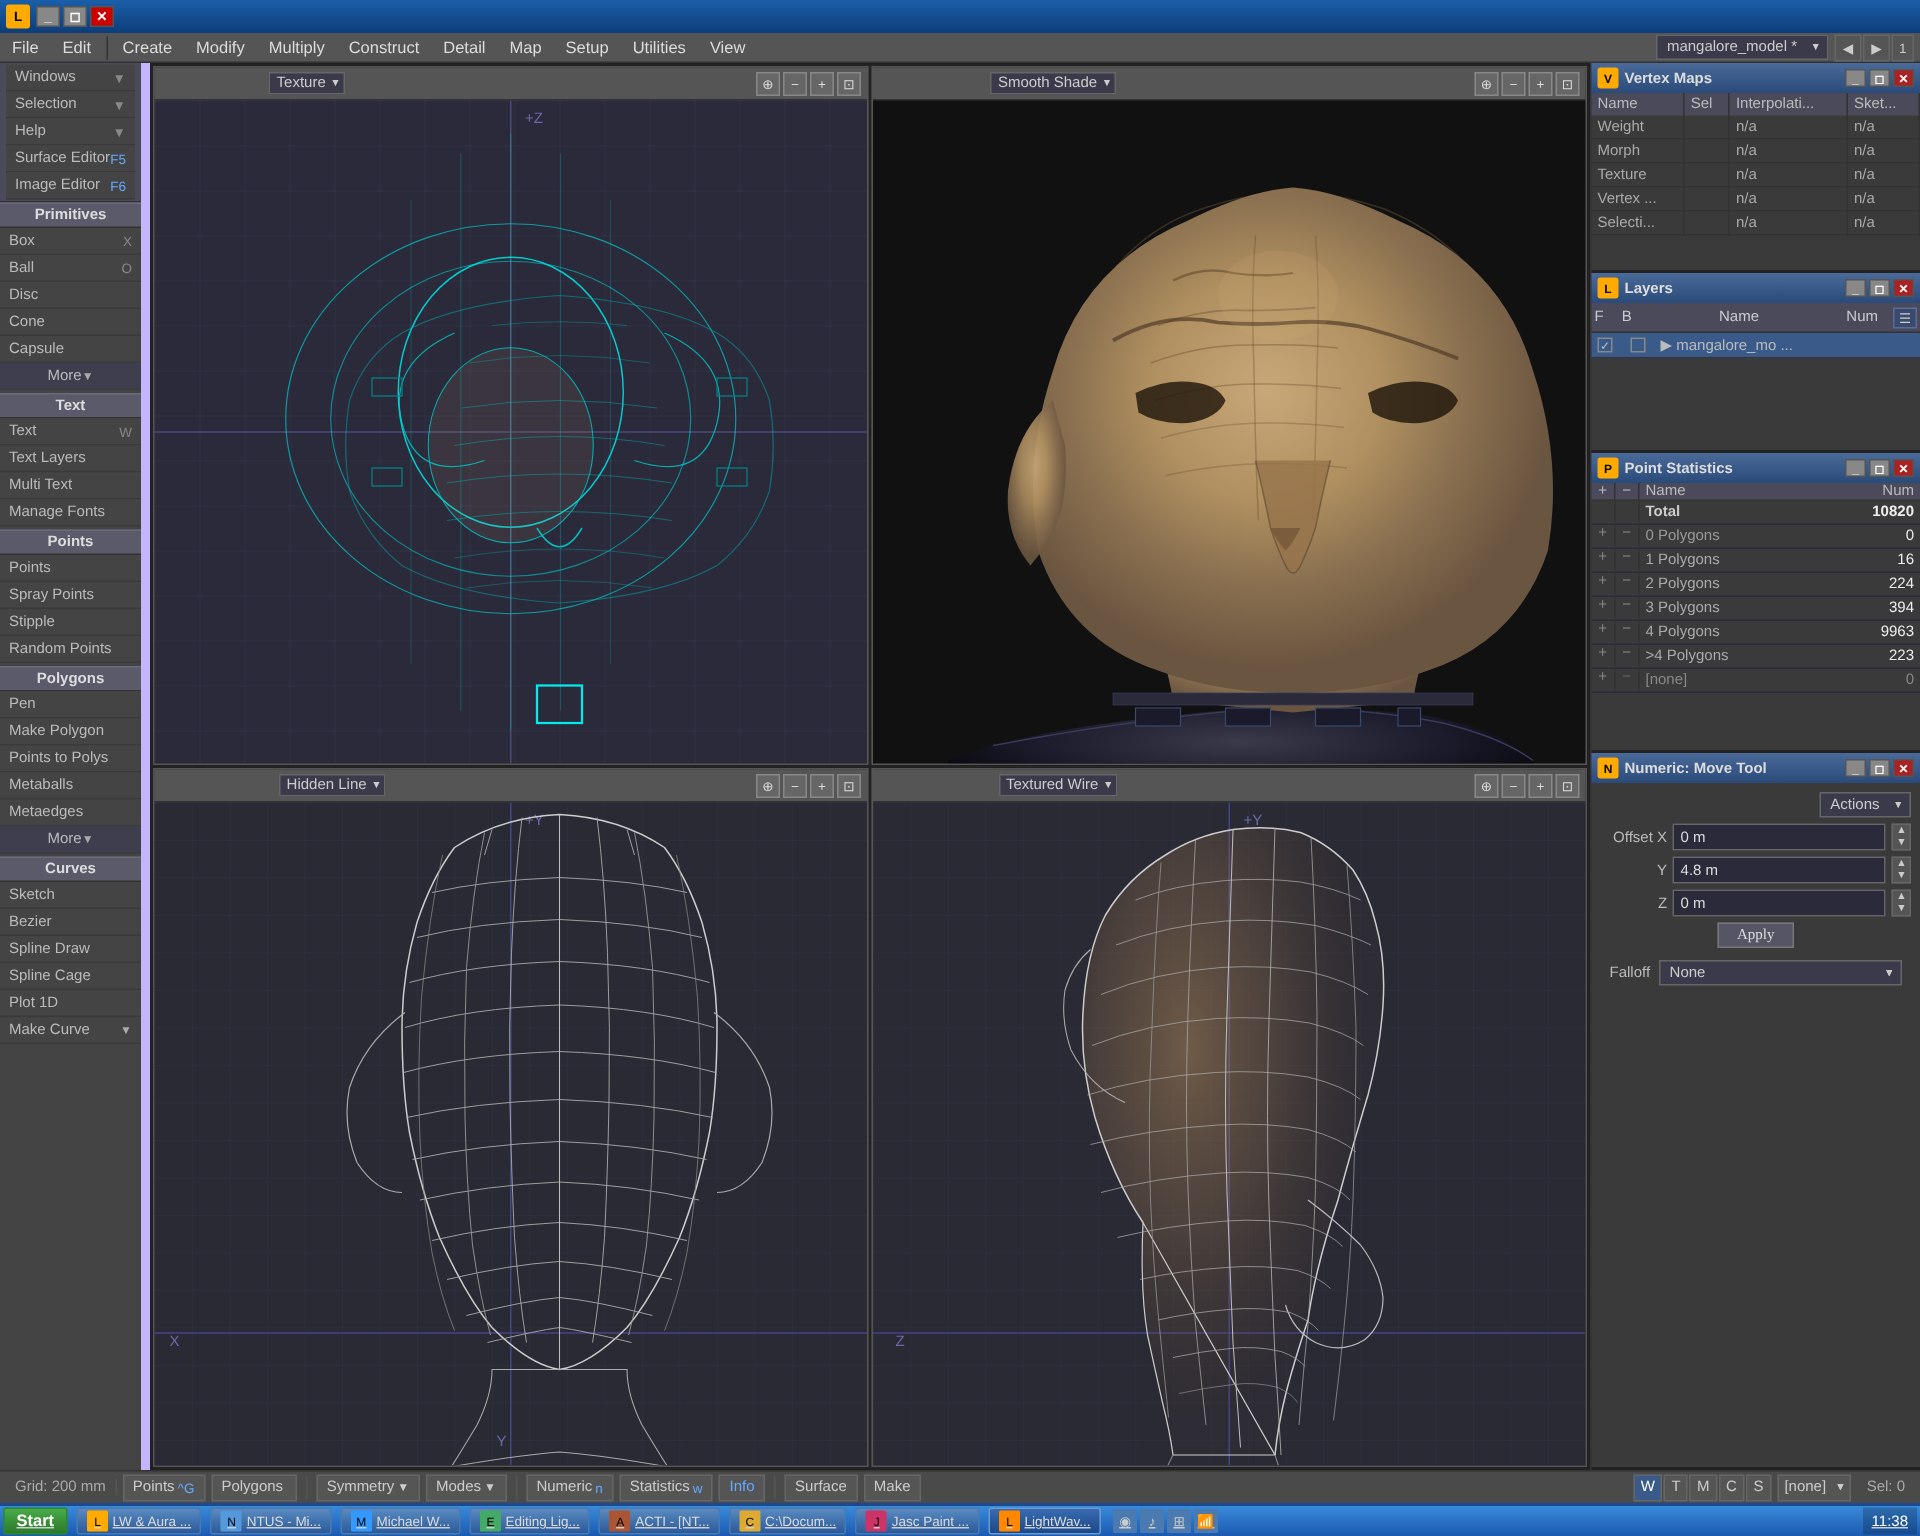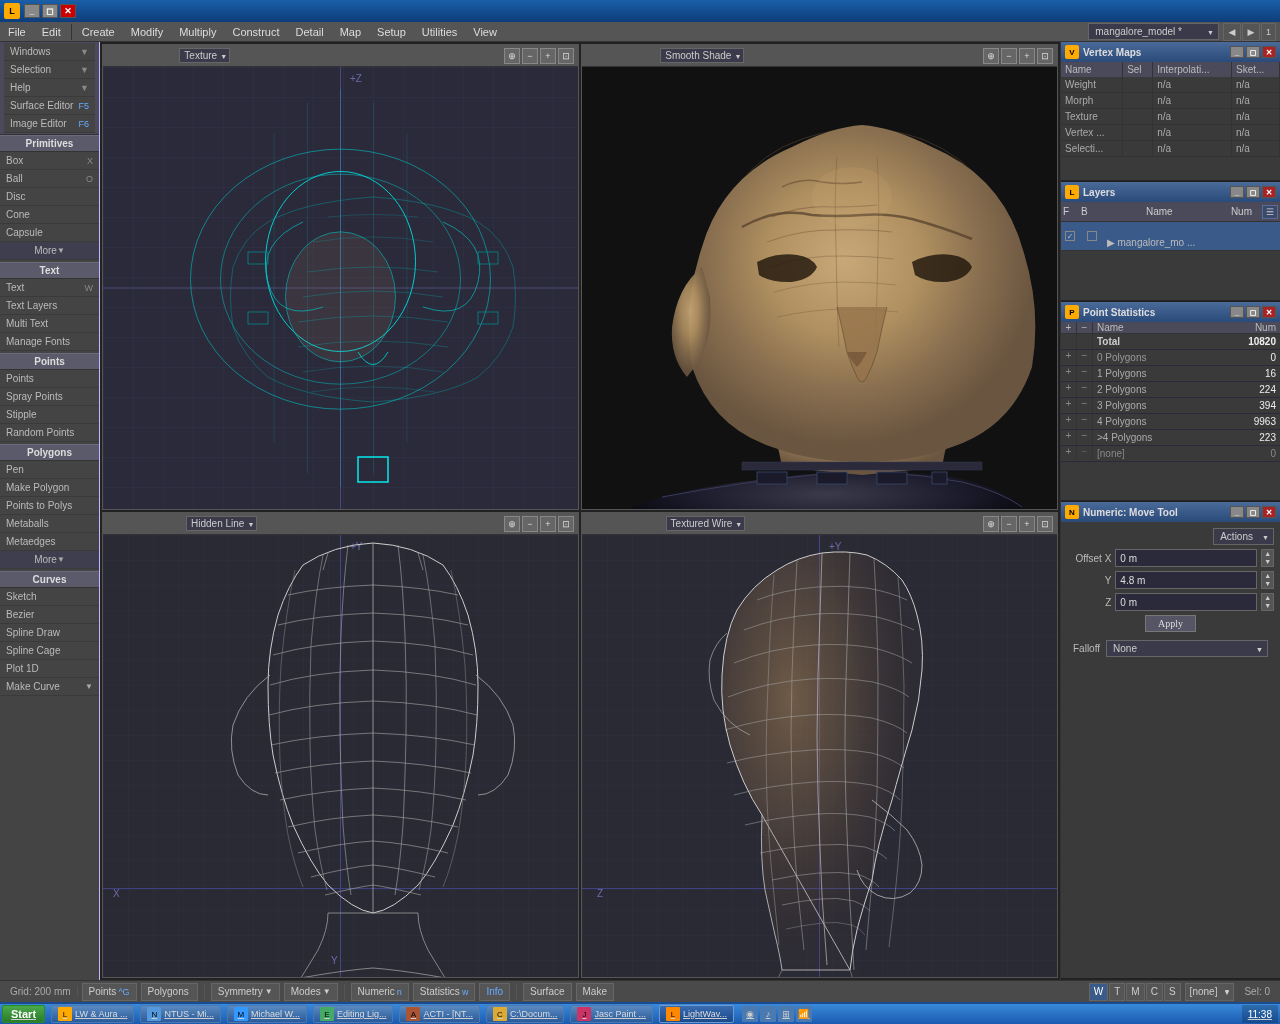--- a/index.html
+++ b/index.html
@@ -67,21 +67,21 @@
     
     #main-layout {
       display: flex;
       height: calc(1024px - 22px - 20px - 22px - 22px);
     }
 
     
     #left-sidebar {
       width: 100px;
       background: #444444;
-      border-right: 1px solid #c4b5fd;
+      border-right: 6px solid #c4b5fd;
       overflow-y: auto;
       flex-shrink: 0;
     }
     .sidebar-section {
       margin-bottom: 2px;
     }
     .sidebar-section-header {
       background: #5a5a6a;
       color: #ddd;
       padding: 2px 4px;
@@ -567,21 +567,21 @@
   <div class="menu-item">Modify</div>
   <div class="menu-item">Multiply</div>
   <div class="menu-item">Construct</div>
   <div class="menu-item">Detail</div>
   <div class="menu-item">Map</div>
   <div class="menu-item">Setup</div>
   <div class="menu-item">Utilities</div>
   <div class="menu-item">View</div>
   <div style="flex:1;"></div>
 
-  <div style="background:#3a3a4a;border:1px solid #666;padding:2px 36px 2px 6px;color:#ccc;font-size:10px;position:relative;cursor:pointer;margin-right:4px;">
+  <div style="background:#3a3a4a;border:1px solid #666;padding:2px 20px 2px 6px;color:#ccc;font-size:10px;position:relative;cursor:pointer;margin-right:4px;">
     <span>mangalore_model *</span>
     <span style="position:absolute;right:4px;top:50%;transform:translateY(-50%);font-size:7px;">▼</span>
   </div>
 
   <div style="display:flex;gap:1px;margin-right:4px;">
     <div style="background:#555;border:1px solid #666;width:18px;height:18px;display:flex;align-items:center;justify-content:center;font-size:9px;color:#ccc;cursor:pointer;">◀</div>
     <div style="background:#555;border:1px solid #666;width:18px;height:18px;display:flex;align-items:center;justify-content:center;font-size:9px;color:#ccc;cursor:pointer;">▶</div>
     <div style="background:#555;border:1px solid #666;padding:0 4px;height:18px;display:flex;align-items:center;font-size:9px;color:#ccc;">1</div>
   </div>
 </div>
@@ -1073,21 +1073,21 @@
         <span style="color:#ccc;font-size:10px;">B</span>
         <span style="flex:1;text-align:center;color:#ccc;font-size:10px;">Name</span>
         <span style="color:#ccc;font-size:10px;margin-right:8px;">Num</span>
         <div style="width:16px;height:14px;background:#3a4a6a;border:1px solid #5a6a9a;display:flex;align-items:center;justify-content:center;font-size:9px;cursor:pointer;">☰</div>
       </div>
       <div class="layer-row active">
         <div class="layer-check">✓</div>
         <div style="width:8px;"></div>
         <div class="layer-check"></div>
         <div style="width:6px;"></div>
-        <span style="flex:1;font-size:10px;margin-top:13px;">▶ mangalore_mo ...</span>
+        <span style="flex:1;font-size:10px;">▶ mangalore_mo ...</span>
         <span style="font-size:10px;color:#888;"></span>
       </div>
     </div>
 
     <div class="panel" id="point-stats-panel">
       <div class="panel-title-bar">
         <div class="panel-icon">P</div>
         <span>Point Statistics</span>
         <div class="panel-controls">
           <div class="panel-ctrl-btn">_</div>

